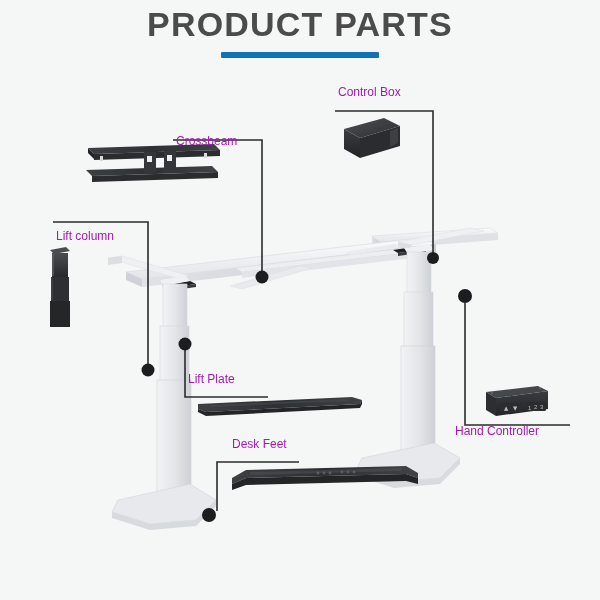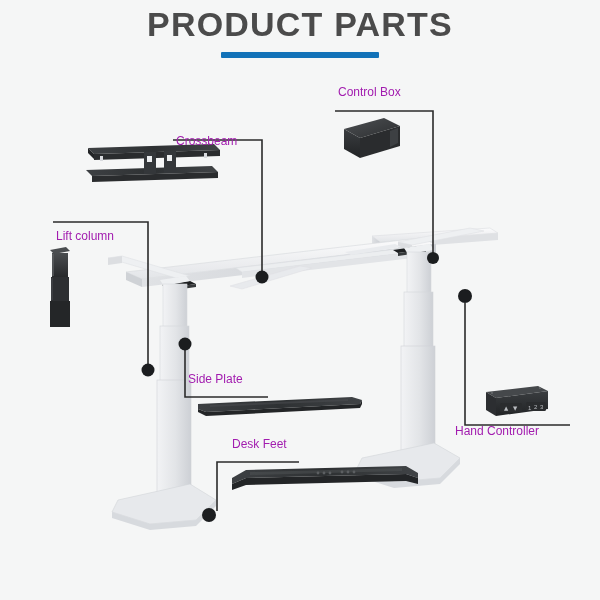--- a/index.html
+++ b/index.html
@@ -251,19 +251,19 @@
       <circle cx="262" cy="277" r="6.5"></circle>
     </g>
   </svg>
 
   <div class="callout-label" style="left:176px; top:112px;margin-top:20px;">Crossbeam</div>
 
   <div class="callout-label" style="left:338px; top:83px;">Control Box</div>
 
   <div class="callout-label" style="left:56px; top:194px;margin-top:33px;">Lift column</div>
 
-  <div class="callout-label" style="left:188px; top:370px;">Side Plate</div>
+  <div class="callout-label" style="left:188px; top:370px;">Lift Plate</div>
 
   <div class="callout-label" style="left:232px; top:435px;">Desk Feet</div>
 
   <div class="callout-label" style="left:455px; top:422px;">Hand Controller</div>
 
 </div>
 
 </body></html>

